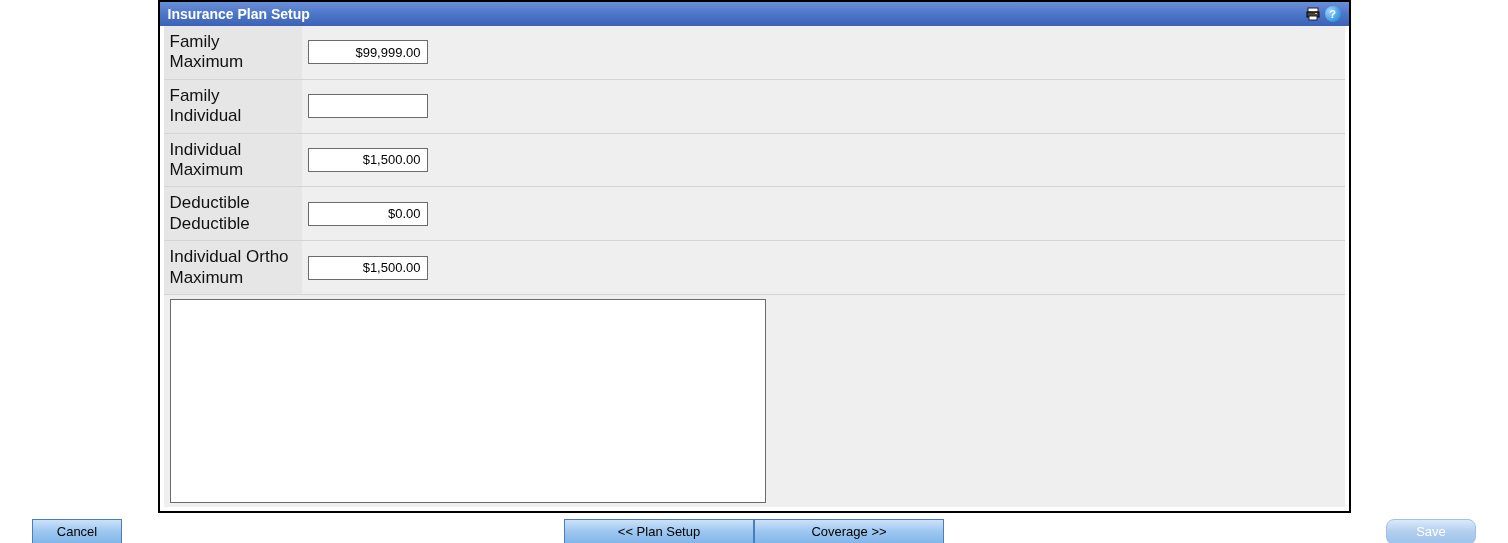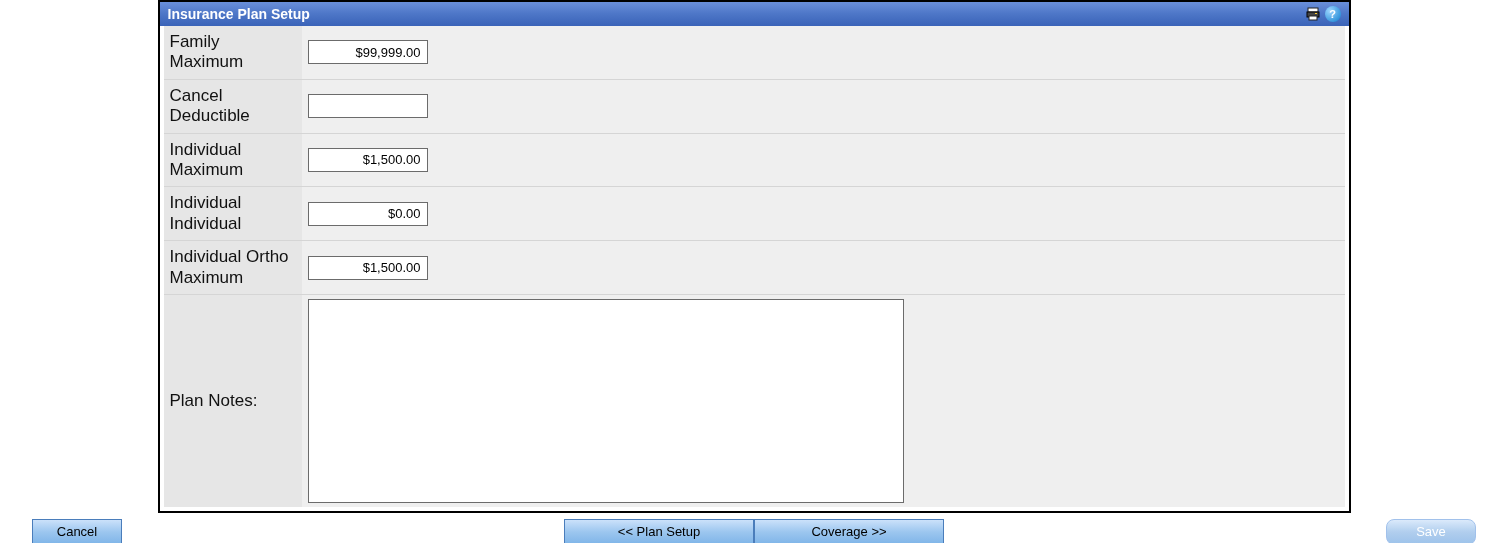--- a/index.html
+++ b/index.html
@@ -151,45 +151,44 @@
 
 
   <div class="form-area">
     <div class="row">
       <div class="label-cell">Family Maximum</div>
       <div class="field-cell">
         <input class="currency" type="text" value="$99,999.00" style="">
       </div>
     </div>
     <div class="row">
-      <div class="label-cell">Cancel Deductible</div>
+      <div class="label-cell">Family Individual</div>
       <div class="field-cell">
         <input class="currency" type="text" value="" style="">
       </div>
     </div>
     <div class="row">
       <div class="label-cell">Individual Maximum</div>
       <div class="field-cell">
         <input class="currency" type="text" value="$1,500.00" style="">
       </div>
     </div>
     <div class="row">
-      <div class="label-cell">Individual Individual</div>
+      <div class="label-cell">Deductible Deductible</div>
       <div class="field-cell">
         <input class="currency" type="text" value="$0.00" style="">
       </div>
     </div>
     <div class="row">
       <div class="label-cell">Individual Ortho Maximum</div>
       <div class="field-cell">
         <input class="currency" type="text" value="$1,500.00" style="">
       </div>
     </div>
     <div class="row notes-row">
-      <div class="label-cell">Plan Notes:</div>
       <div class="field-cell">
         <textarea class="notes" value="" style=""></textarea>
       </div>
     </div>
   </div>
 </div>
 
 <div class="buttonbar">
   <button class="btn">Cancel</button>
   <div class="center-buttons">

